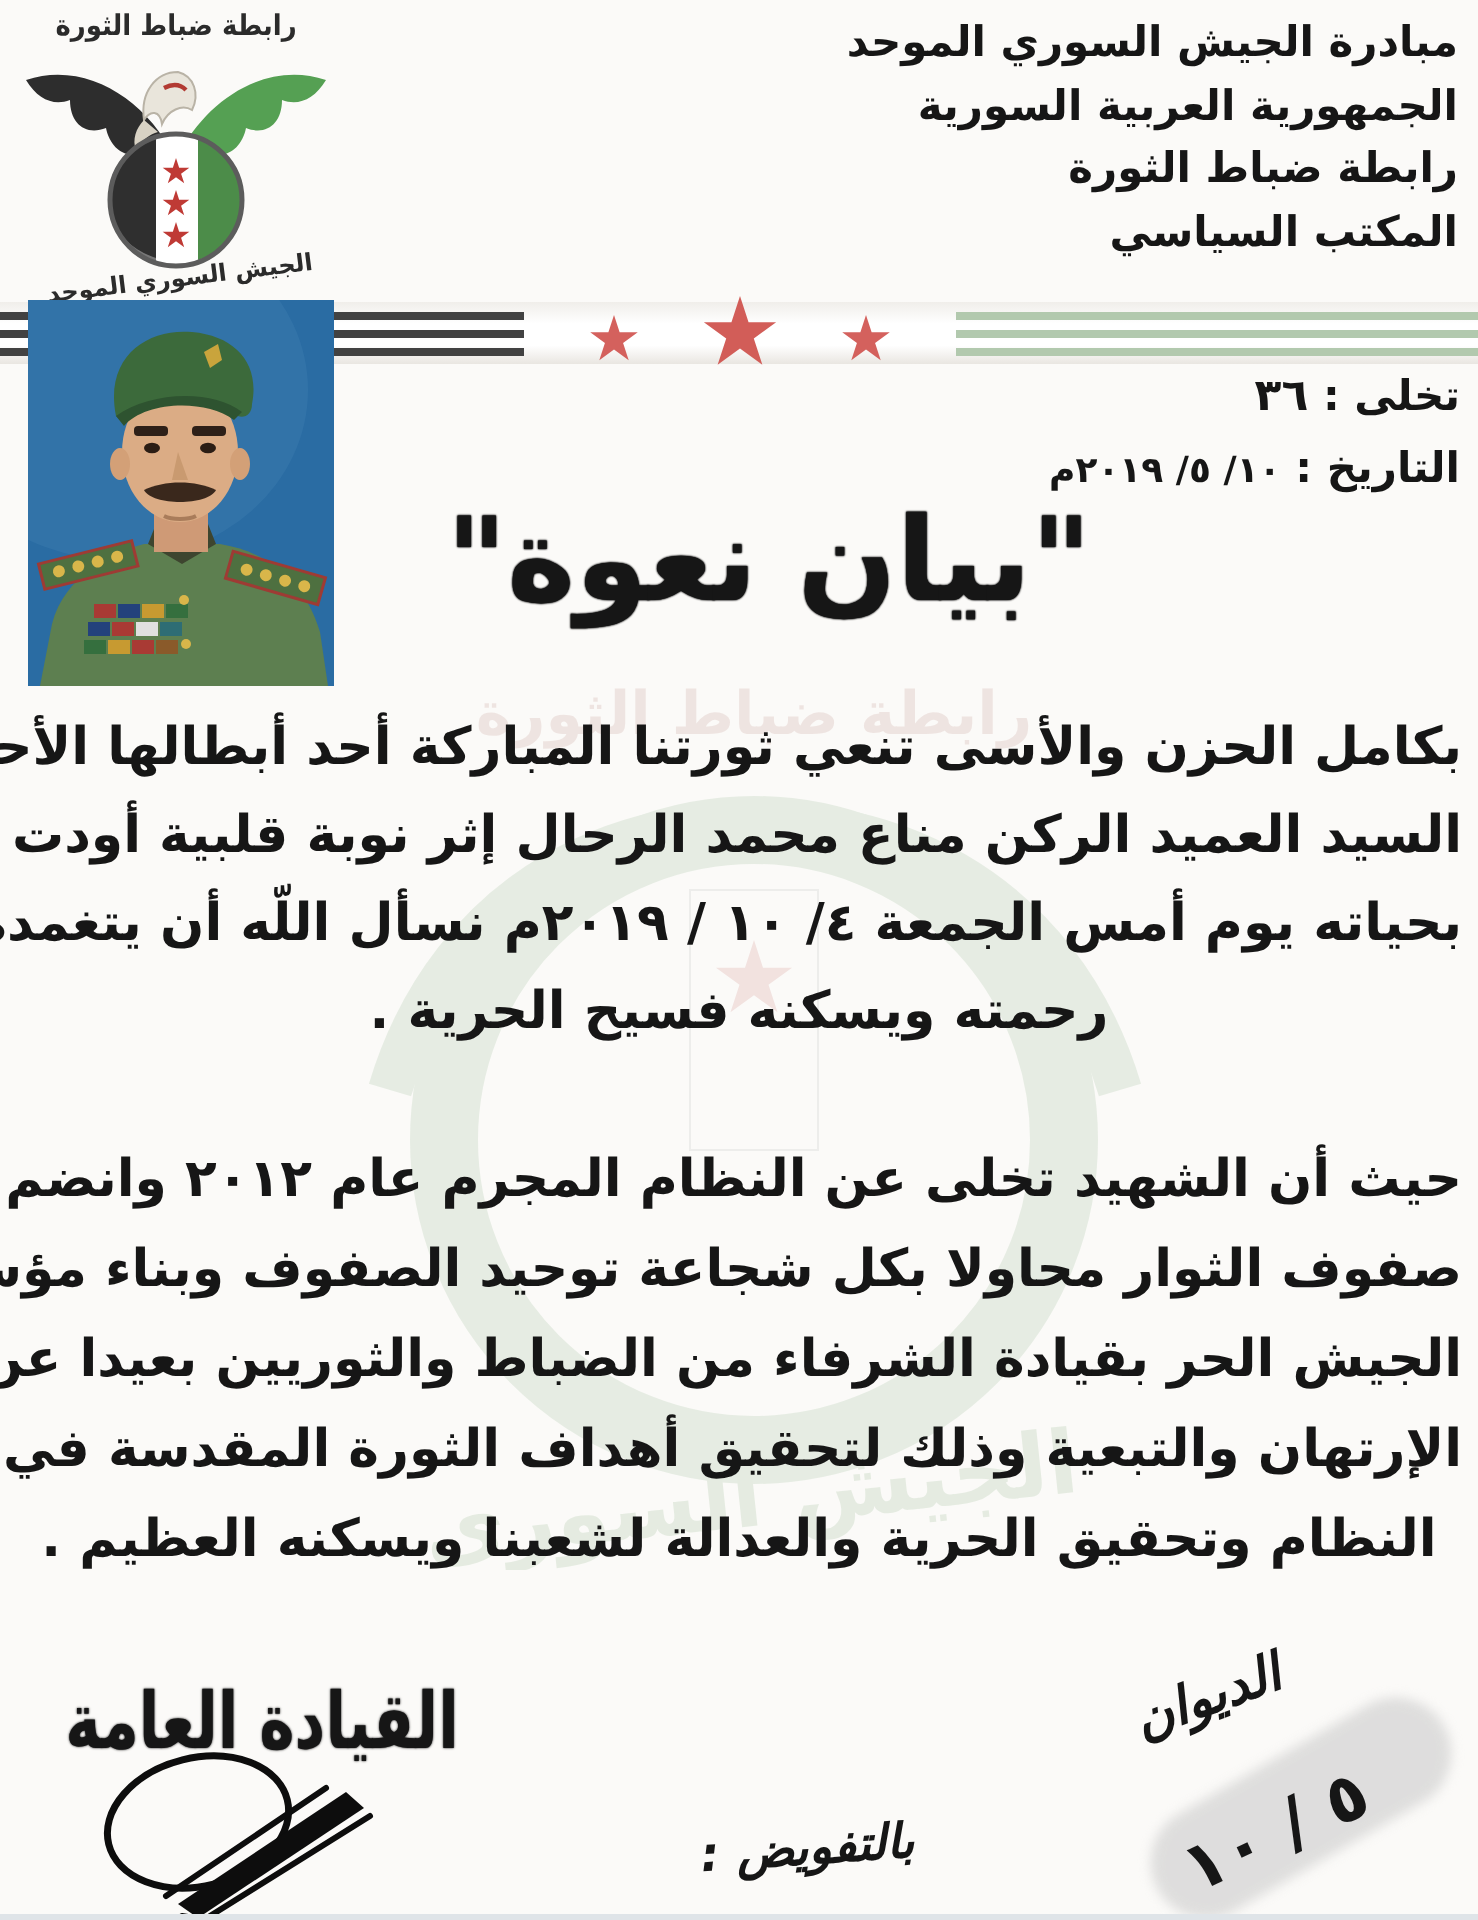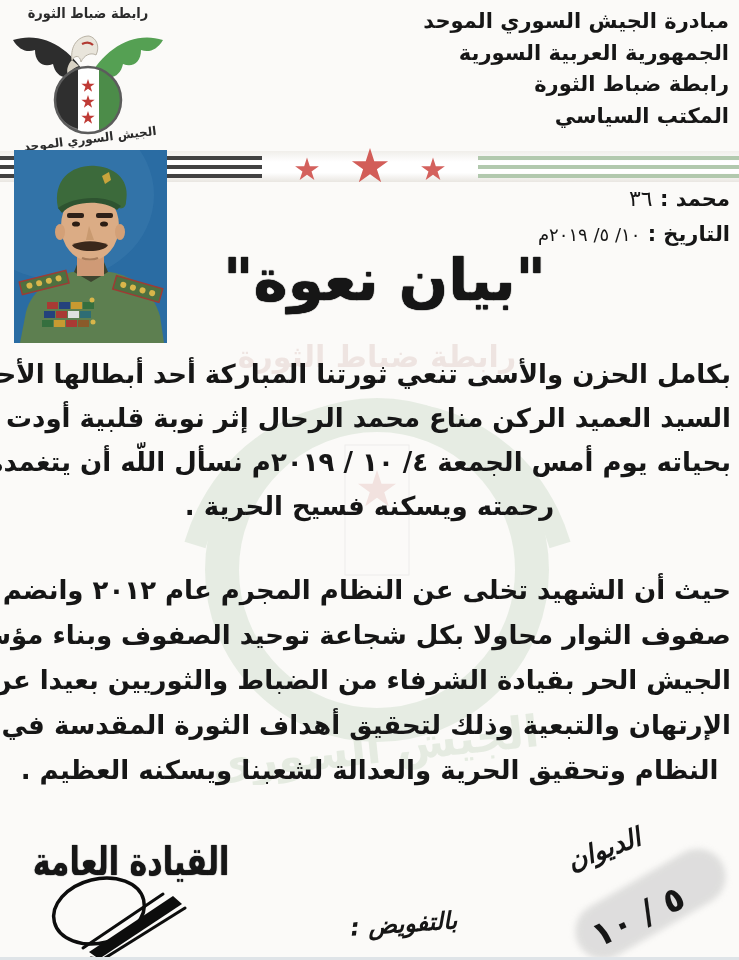--- a/index.html
+++ b/index.html
@@ -27,21 +27,21 @@
     font-size:12px;font-weight:bold;color:#2b2b2b;transform:rotate(-7deg);}
   
   .header{position:absolute;top:6px;right:10px;text-align:right;
     font-size:21px;font-weight:bold;line-height:31.5px;z-index:2;}
   
   .photo{position:absolute;top:150px;left:14px;width:153px;height:193px;z-index:3;}
   
   .meta{position:absolute;right:9px;text-align:right;font-size:21px;font-weight:bold;z-index:2;}
   .meta-number{top:186px;}
   .meta-date{top:222px;}
-  .meta .val{font-weight:400;letter-spacing:.5px;margin-top:31px;}
+  .meta .val{font-weight:700;letter-spacing:.5px;margin-top:31px;}
   .meta-number .val{font-size:22px;}
   .meta-date .val{font-size:18px;}
   
   .title{position:absolute;top:246px;left:0;right:0;text-align:center;
     padding-left:30px;font-size:58px;font-weight:bold;z-index:2;
     text-shadow:0 0 1px #000,0 0 1px #000;}
   
   .watermark{position:absolute;top:315px;left:155px;opacity:.13;z-index:0;}
   
   .para{position:absolute;left:8px;right:8px;text-align:center;font-weight:bold;z-index:2;}
@@ -179,21 +179,21 @@
           <rect x="40" y="170" width="11" height="7" fill="#c79a31"></rect>
         <rect x="52" y="170" width="11" height="7" fill="#a93a34"></rect>
           <rect x="64" y="170" width="11" height="7" fill="#8a5a2a"></rect>
       </g>
       <circle cx="78" cy="150" r="2.5" fill="#d9b64a"></circle>
       <circle cx="79" cy="172" r="2.5" fill="#d9b64a"></circle>
     </svg>
   </div>
 
   <div class="meta meta-number">
-    <span>محمد :</span>
+    <span>تخلى :</span>
     <span class="val">٣٦</span>
   </div>
   <div class="meta meta-date">
     <span>التاريخ :</span>
     <span class="val">١٠/ ٥/ ٢٠١٩م</span>
   </div>
 
   <svg class="watermark" width="445" height="470" viewBox="0 0 445 470">
     <text x="222" y="52" text-anchor="middle" font-size="30" font-weight="bold" fill="#a05a50">رابطة ضباط الثورة</text>
     <circle cx="222" cy="255" r="155" fill="none" stroke="#5f955c" stroke-width="34"></circle>

